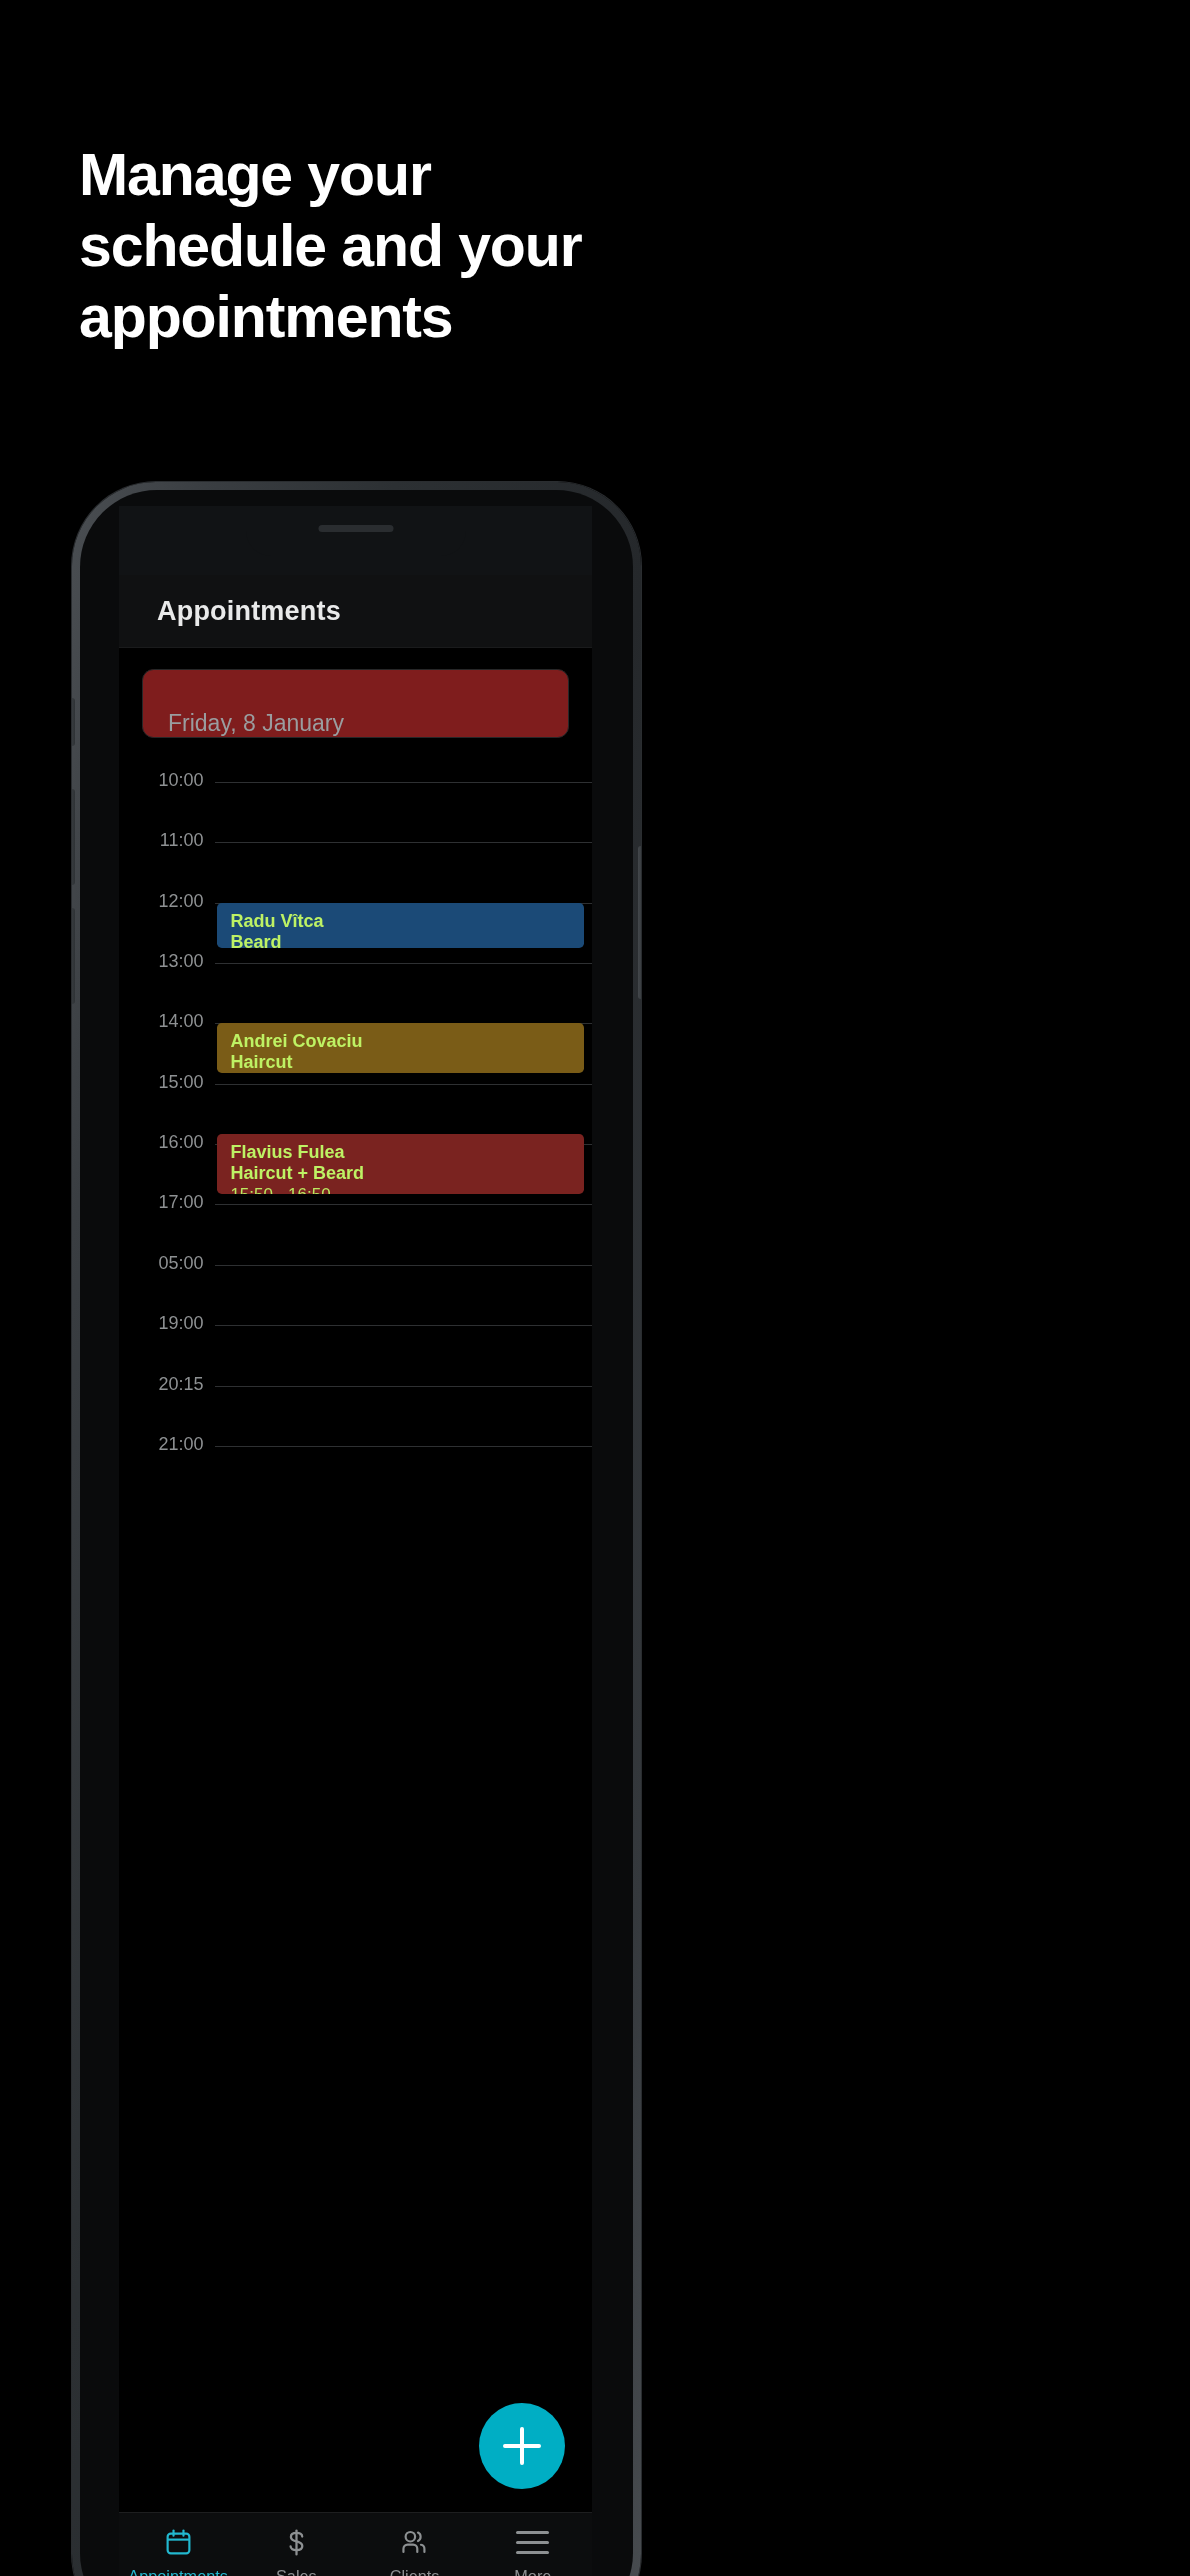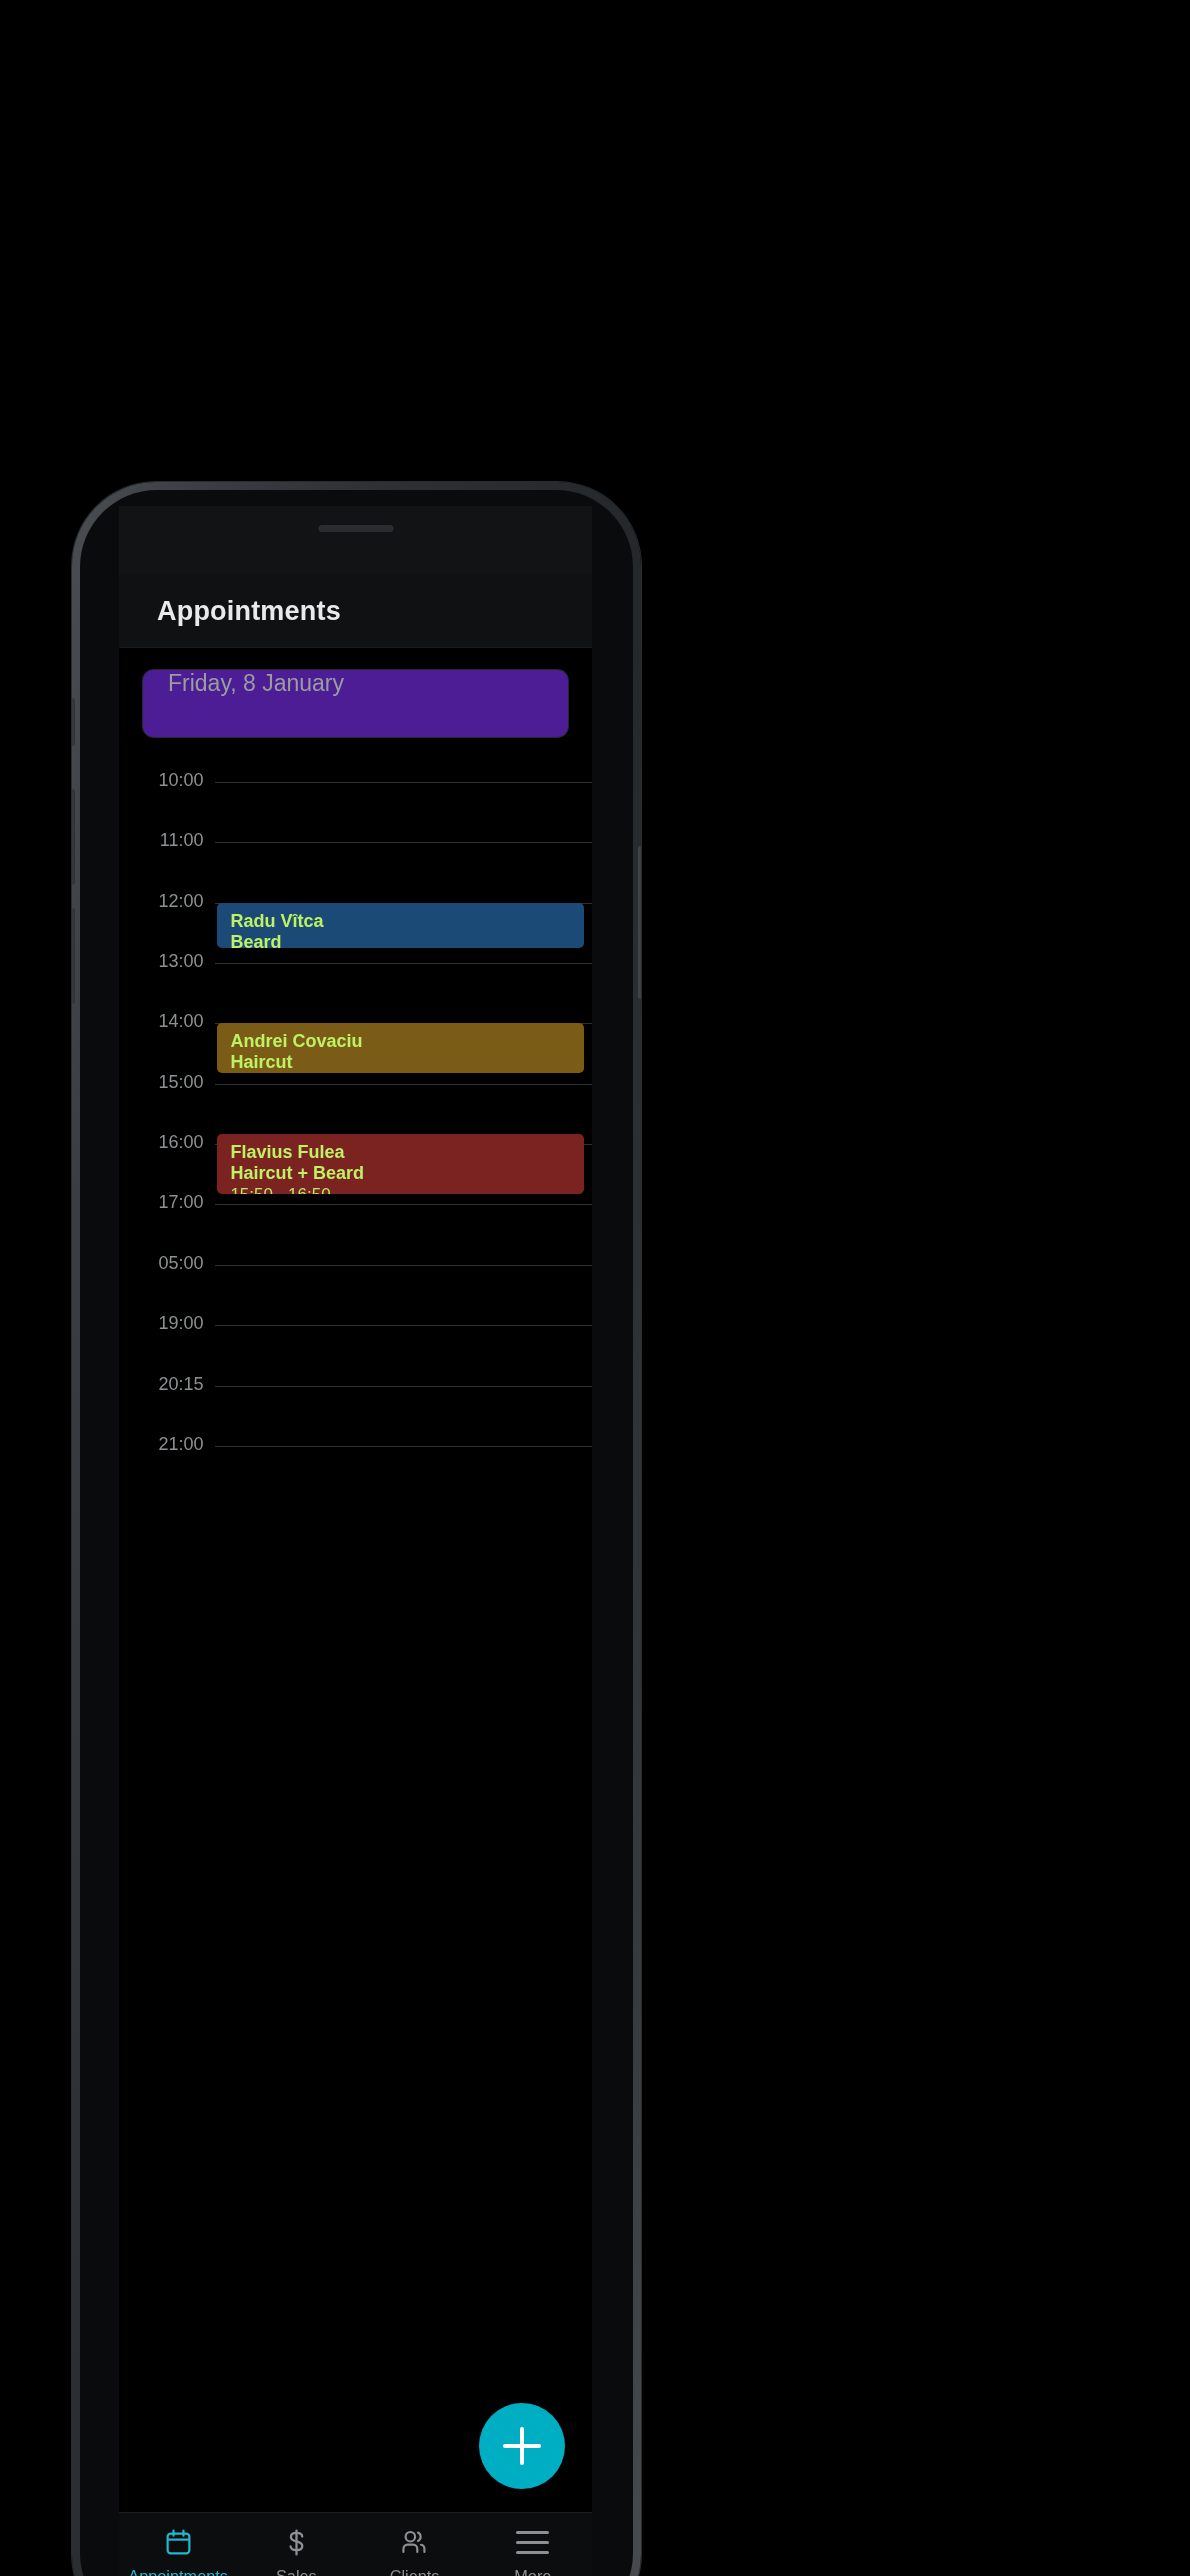--- a/index.html
+++ b/index.html
@@ -113,24 +113,24 @@
   }
 
   
   .date-wrap{
     position:absolute; left:0; top:142px; width:100%;
     padding:21px 23px 17px 23px;
     background:#000;
   }
   .date-field{
     width:100%; height:69px;
-    background:#4c1d95;
+    background:#7f1d1d;
     border:1px solid #262728;
     border-radius:11.5px;
-    display:flex; align-items:flex-start;
+    display:flex; align-items:flex-end;
     padding-left:25px;
   }
   .date-text{ color:#9a9d9f; font-size:23px; }
 
   
   .agenda{
     position:absolute; left:0; top:247px; width:100%; bottom:100px;
     overflow:hidden;
   }
   .grid{ position:relative; width:100%; height:100%; }
@@ -190,20 +190,25 @@
   .tab.active .tlab{ color:#22b8cf; }
 
   .hamb{ width:33px; height:23px; display:flex; flex-direction:column; justify-content:space-between; }
   .hamb i{ display:block; height:2.9px; width:100%; background:#8d9092; border-radius:1.9px; }
 </style>
 </head>
 <body>
 
 <div class="canvas">
 
+  <div class="headline">
+    <span>Manage your</span>
+    <span>schedule and your</span>
+    <span>appointments</span>
+  </div>
 
   <div class="phone-frame">
     <div class="phone-inner-ring"></div>
     <div class="btn-side btn-mute"></div>
     <div class="btn-side btn-volup"></div>
     <div class="btn-side btn-voldn"></div>
     <div class="btn-side btn-power"></div>
   </div>
 
   <div class="screen">

